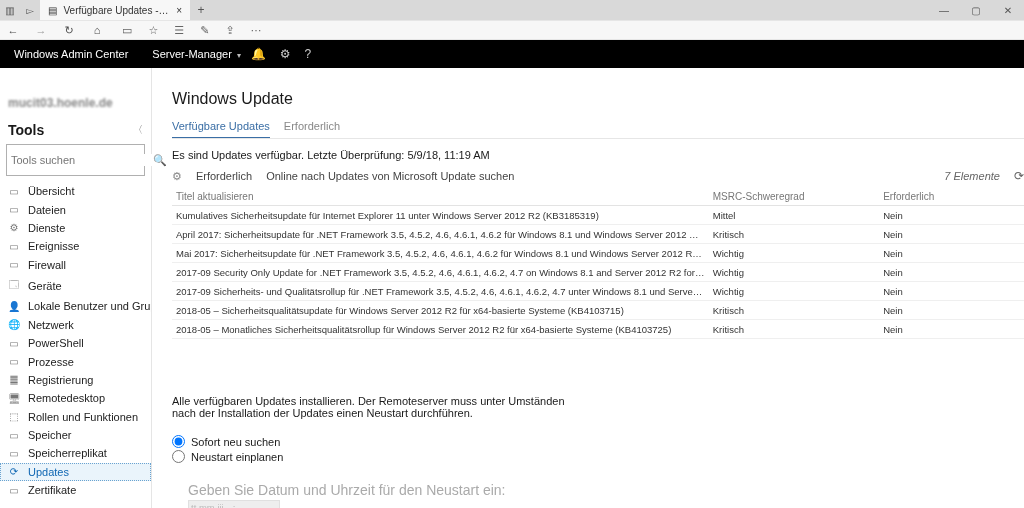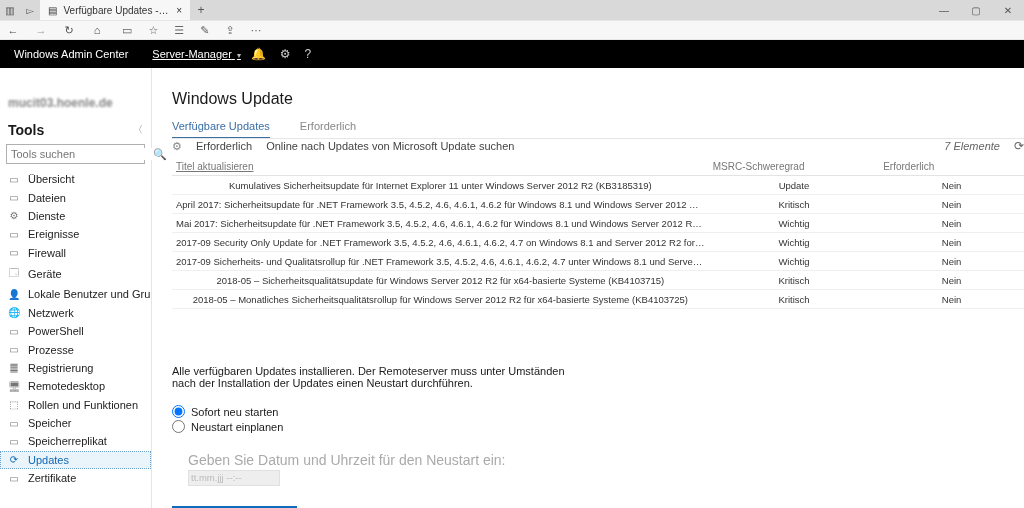--- a/index.html
+++ b/index.html
@@ -15,60 +15,60 @@
   .tabstrip .winbtn { width:32px; display:flex; align-items:center; justify-content:center; color:#555; font-size:10px; }
   .addrbar { height:20px; display:flex; align-items:center; background:#f7f7f7; padding:0 4px; gap:10px; border-top:1px solid #e6e6e6; border-bottom:1px solid #e6e6e6; }
   .addrbar .nav { width:18px; text-align:center; color:#999; font-size:11px; }
   .addrbar .nav.enabled { color:#4a4a4a; }
   .addrbar .url { flex:1; font-size:9.5px; color:#b0b0b0; white-space:nowrap; overflow:hidden; }
   .addrbar .right-icons { display:flex; gap:16px; padding:0 6px; color:#666; }
   .addrbar .right-icons span { font-size:11px; }
   
   .app-header { height:28px; background:#000; color:#fff; display:flex; align-items:center; font-size:11px; }
   .app-header .brand { padding:0 14px; }
-  .app-header .section { padding:0 10px;text-decoration:underline; }
+  .app-header .section { padding:0 10px; }
   .app-header .chev { font-size:8px; color:#bbb; margin-left:2px; }
   .app-header .center { flex:1; display:flex; justify-content:center; align-items:center; gap:3px; font-size:11px; color:#fff; }
   .mslogo { display:inline-flex; flex-wrap:wrap; width:12px; height:12px; }
   .mslogo span { width:5px; height:5px; margin:0.5px; display:block; }
   .mslogo .r{background:#f25022;} .mslogo .g{background:#7fba00;} .mslogo .b{background:#00a4ef;} .mslogo .y{background:#ffb900;}
   .app-header .actions { display:flex; gap:14px; padding:0 12px 0 0; font-size:12px; color:#ccc; }
   
   .content { flex:1; display:flex; background:#fff; overflow:hidden; }
   
   .sidebar { width:152px; border-right:1px solid #e5e5e5; display:flex; flex-direction:column; padding-top:28px; }
   .server-name { font-size:12px; font-weight:600; color:#888; padding:0 8px 10px 8px; filter: blur(1.3px); }
   .tools-header { display:flex; align-items:center; justify-content:space-between; padding:2px 8px 6px 8px; }
   .tools-header h2 { font-size:14px; font-weight:600; }
   .tools-header .collapse { font-size:10px; color:#666; }
-  .sidebar-search { margin:0 6px 6px 6px; height:20px; border:1px solid #b0b0b0; display:flex; align-items:center; padding:0 4px; background:#fff; }
+  .sidebar-search { margin:0 6px 6px 6px; height:32px; border:1px solid #b0b0b0; display:flex; align-items:center; padding:0 4px; background:#fff; }
   .sidebar-search input { border:none; outline:none; flex:1; font-size:11px; color:#555; }
   .sidebar-search .sicon { font-size:11px; color:#666; }
   .nav-list { flex:1; overflow-y:auto; }
   .nav-item { display:flex; align-items:center; gap:8px; padding:3.2px 8px; font-size:11px; color:#222; cursor:pointer; white-space:nowrap; }
   .nav-item .nicon { width:12px; text-align:center; color:#767676; font-size:10px; }
   .nav-item.selected { background:#eaf4fb; color:#1067b3; outline:1px dotted #6aa3d0; outline-offset:-1px; }
   .nav-item.selected .nicon { color:#1067b3; }
   
   .main { flex:1; display:flex; flex-direction:column; padding:22px 0 0 20px; overflow:hidden; }
   .page-title { font-size:16px; font-weight:400; margin-bottom:12px; }
-  .tabs { display:flex; gap:30px; border-bottom:1px solid #e6e6e6; font-size:11px; }
+  .tabs { display:flex; gap:14px; border-bottom:1px solid #e6e6e6; font-size:11px; }
   .tabs .tabitem { padding:0 0 5px 0; color:#888; cursor:pointer; }
   .tabs .tabitem.active { color:#3a6ea5; border-bottom:1px solid #3a6ea5; }
   .status-line { font-size:11px; margin:10px 0 8px 0; }
   .cmdbar { display:flex; align-items:center; gap:14px; font-size:11px; color:#444; margin-bottom:4px; }
   .cmdbar .gear { font-size:11px; color:#888; }
   .cmdbar .spacer2 { flex:1; }
   .cmdbar .count { color:#666; font-style:italic; }
   .cmdbar .refresh { font-size:12px; color:#666; }
   
   .uptable { width:100%; border-collapse:collapse; table-layout:fixed; }
   .uptable th { text-align:left; font-weight:400; color:#777; font-size:10px; padding:4px 4px 3px 4px; border-bottom:1px solid #e3e3e3; }
-  .uptable th:first-child { width:63%;text-decoration:underline; } .uptable th:nth-child(2){ width:20%; } .uptable th:nth-child(3){ width:17%; }
-  .uptable td { font-size:9.5px; color:#333; padding:3.5px 4px; border-bottom:1px solid #efefef; white-space:nowrap; overflow:hidden; text-overflow:ellipsis;text-align:center; }
+  .uptable th:first-child { width:63%; } .uptable th:nth-child(2){ width:20%; } .uptable th:nth-child(3){ width:17%; }
+  .uptable td { font-size:9.5px; color:#333; padding:3.5px 4px; border-bottom:1px solid #efefef; white-space:nowrap; overflow:hidden; text-overflow:ellipsis; }
   
   .install-block { margin-top:56px; font-size:11px; max-width:400px; }
   .install-block .desc { margin-bottom:16px; }
   .radio-row { display:flex; align-items:center; gap:6px; margin:2px 0; }
   .radio-row input[type=radio]{ margin:0; }
   .hint { color:#aaa; font-size:14px; margin:19px 0 0 16px; }
   .fakeinput { width:92px; height:16px; background:#eee; display:inline-block; margin:2px 0 0 16px; font-size:9.5px; color:#bbb; padding:1px 2px; border:1px solid #e0e0e0; }
   .primary-btn { display:inline-block; background:#0f6cbd; color:#fff; font-size:11px; padding:6px 14px; margin-top:20px; cursor:pointer; border:none; }
 </style>
 </head>
@@ -202,40 +202,41 @@
           </div>
         </div>
     </aside>
 
     <main class="main">
       <div class="page-title">Windows Update</div>
       <div class="tabs" id="tabs">
           <span class="tabitem active">Verfügbare Updates</span>
           <span class="tabitem">Erforderlich</span>
         </div>
+      <div class="status-line">Es sind Updates verfügbar. Letzte Überprüfung: 5/9/18, 11:19 AM</div>
       <div class="cmdbar">
         <span class="gear">⚙</span>
         <span>Erforderlich</span>
         <span>Online nach Updates von Microsoft Update suchen</span>
         <span class="spacer2"></span>
         <span class="count">7 Elemente</span>
         <span class="refresh">⟳</span>
       </div>
       <table class="uptable">
         <thead>
           <tr>
             <th>Titel aktualisieren</th>
             <th>MSRC-Schweregrad</th>
             <th>Erforderlich</th>
           </tr>
         </thead>
         <tbody id="updates-body">
             <tr>
               <td>Kumulatives Sicherheitsupdate für Internet Explorer 11 unter Windows Server 2012 R2 (KB3185319)</td>
-              <td>Update</td>
+              <td>Mittel</td>
               <td>Nein</td>
             </tr>
             <tr>
               <td>April 2017: Sicherheitsupdate für .NET Framework 3.5, 4.5.2, 4.6, 4.6.1, 4.6.2 für Windows 8.1 und Windows Server 2012 R2 für x64 (KB4014987)</td>
               <td>Kritisch</td>
               <td>Nein</td>
             </tr>
             <tr>
               <td>Mai 2017: Sicherheitsupdate für .NET Framework 3.5, 4.5.2, 4.6, 4.6.1, 4.6.2 für Windows 8.1 und Windows Server 2012 R2 für x64 (KB4019111)</td>
               <td>Wichtig</td>
@@ -260,21 +261,21 @@
               <td>2018-05 – Monatliches Sicherheitsqualitätsrollup für Windows Server 2012 R2 für x64-basierte Systeme (KB4103725)</td>
               <td>Kritisch</td>
               <td>Nein</td>
             </tr>
           </tbody>
       </table>
       <div class="install-block">
         <div class="desc">Alle verfügbaren Updates installieren. Der Remoteserver muss unter Umständen nach der Installation der Updates einen Neustart durchführen.</div>
         <label class="radio-row">
           <input type="radio" name="restart" checked="" style="">
-          <span>Sofort neu starten</span>
+          <span>Sofort neu suchen</span>
         </label>
         <label class="radio-row">
           <input type="radio" name="restart" style="">
           <span>Neustart einplanen</span>
         </label>
         <div class="hint">Geben Sie Datum und Uhrzeit für den Neustart ein:</div>
         <div class="fakeinput">tt.mm.jjj  --:--</div>
         <div><button class="primary-btn">Updates installieren</button></div>
         
       </div>

